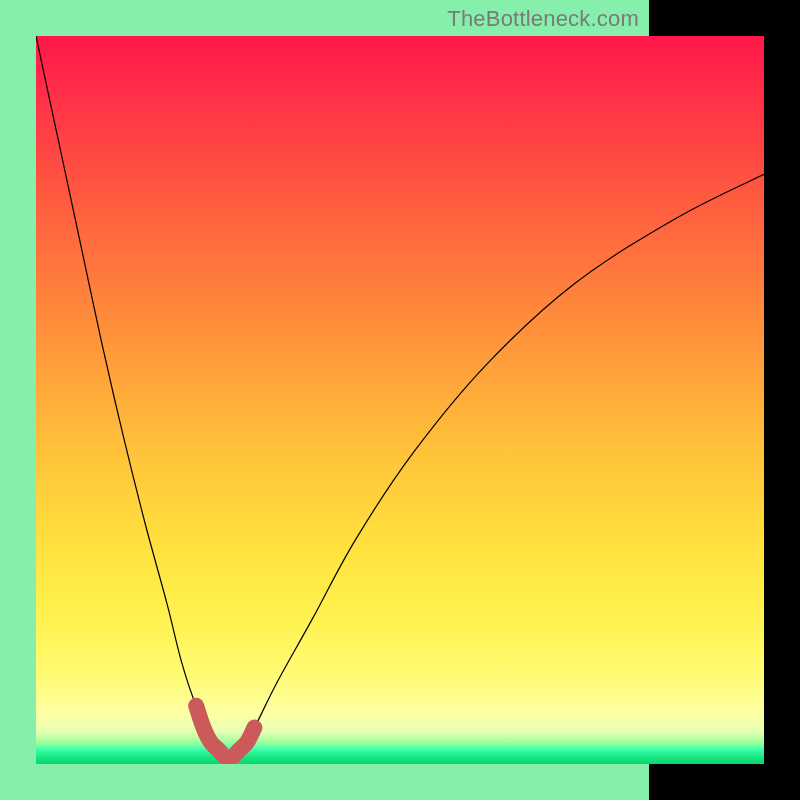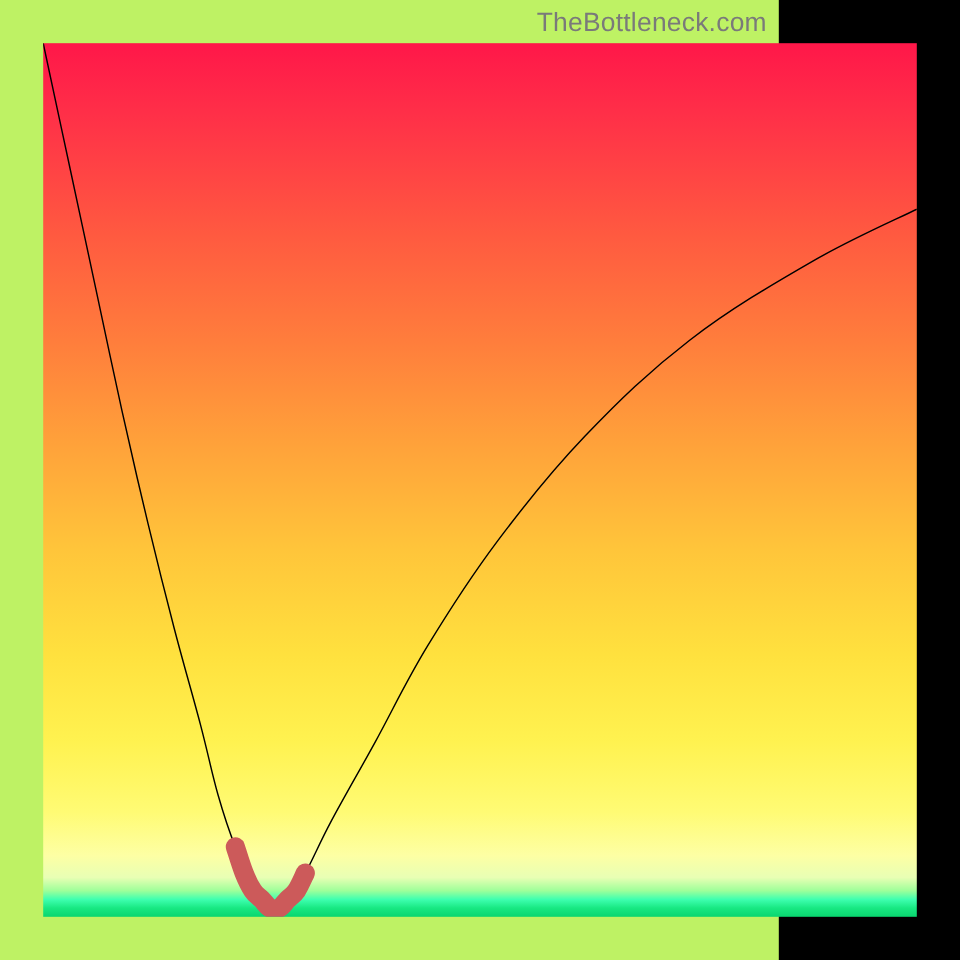--- a/index.html
+++ b/index.html
@@ -9,21 +9,21 @@
     height: 800px;
     background: #000000;
     overflow: hidden;
   }
   .frame {
     position: absolute;
     top: 0;
     left: 0;
     width: 649px;
     height: 800px;
-    background: #bef264;
+    background: #86efac;
   }
   .plot-area {
     position: absolute;
     top: 36px;
     left: 36px;
     width: 728px;
     height: 728px;
     
     background: linear-gradient(
       to bottom,

